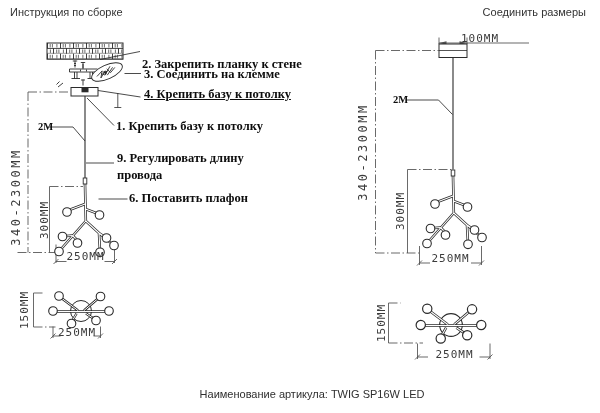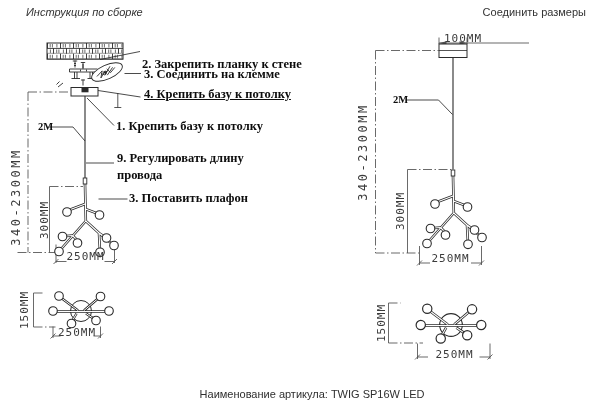--- a/index.html
+++ b/index.html
@@ -148,40 +148,40 @@
       <g transform="translate(453,170)">
         <use href="#twig-side"></use>
       </g>
 
       <g transform="translate(451,325) scale(1.08)">
         <use href="#twig-plan"></use>
       </g>
     </g>
   </svg>
 
-  <div class="abs t-title" style="left:26px;top:6px;font-style:italic;">Инструкция по сборке</div>
+  <div class="abs t-title" style="left:10px;top:6px;">Инструкция по сборке</div>
   <div class="abs t-title" style="right:14px;top:6px;">Соединить размеры</div>
 
   <div class="abs t-step" style="left:142px;top:45px;margin-top:12px;">2. Закрепить планку к стене</div>
   <div class="abs t-step" style="left:144px;top:67px;">3. Соединить на клемме</div>
   <div class="abs t-step" style="left:144px;top:87px;text-decoration:underline;">4. Крепить базу к потолку</div>
   <div class="abs t-step" style="left:116px;top:119px;">1. Крепить базу к потолку</div>
   <div class="abs t-step wrap" style="left:117px;top:150px;">9. Регулировать длину провода</div>
-  <div class="abs t-step" style="left:129px;top:191px;">3. Поставить плафон</div>
+  <div class="abs t-step" style="left:129px;top:191px;">6. Поставить плафон</div>
 
   <div class="abs t-2m" style="left:38px;top:120.5px;">2M</div>
   <div class="abs t-2m" style="left:393px;top:93.5px;">2M</div>
 
   <div class="abs t-dim lg rot" style="left:16px;top:197px;">340-2300MM</div>
   <div class="abs t-dim rot" style="left:44px;top:219.5px;">300MM</div>
   <div class="abs t-dim ctr" style="left:85.5px;top:256px;">250MM</div>
   <div class="abs t-dim rot" style="left:24px;top:310px;">150MM</div>
   <div class="abs t-dim ctr" style="left:77px;top:331.5px;">250MM</div>
 
-  <div class="abs t-dim ctr" style="left:463px;top:38px;">100MM</div>
+  <div class="abs t-dim ctr" style="left:480px;top:38px;">100MM</div>
   <div class="abs t-dim lg rot" style="left:362.5px;top:152px;">340-2300MM</div>
   <div class="abs t-dim rot" style="left:400px;top:210.5px;">300MM</div>
   <div class="abs t-dim ctr" style="left:450.5px;top:258px;">250MM</div>
   <div class="abs t-dim rot" style="left:381px;top:322.5px;">150MM</div>
   <div class="abs t-dim ctr" style="left:454.5px;top:354px;">250MM</div>
 
   <div class="abs t-footer" style="left:300px;top:388px;">Наименование артикула: TWIG SP16W LED</div>
 </div>
 
 </body></html>

